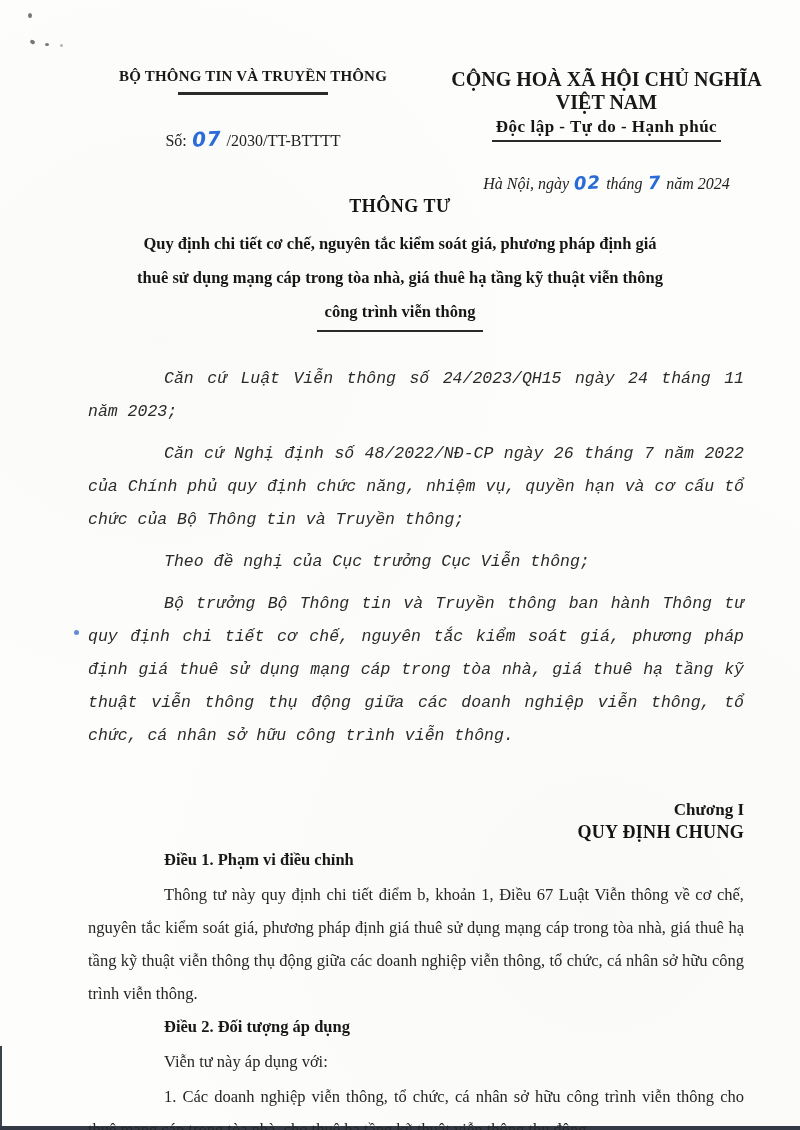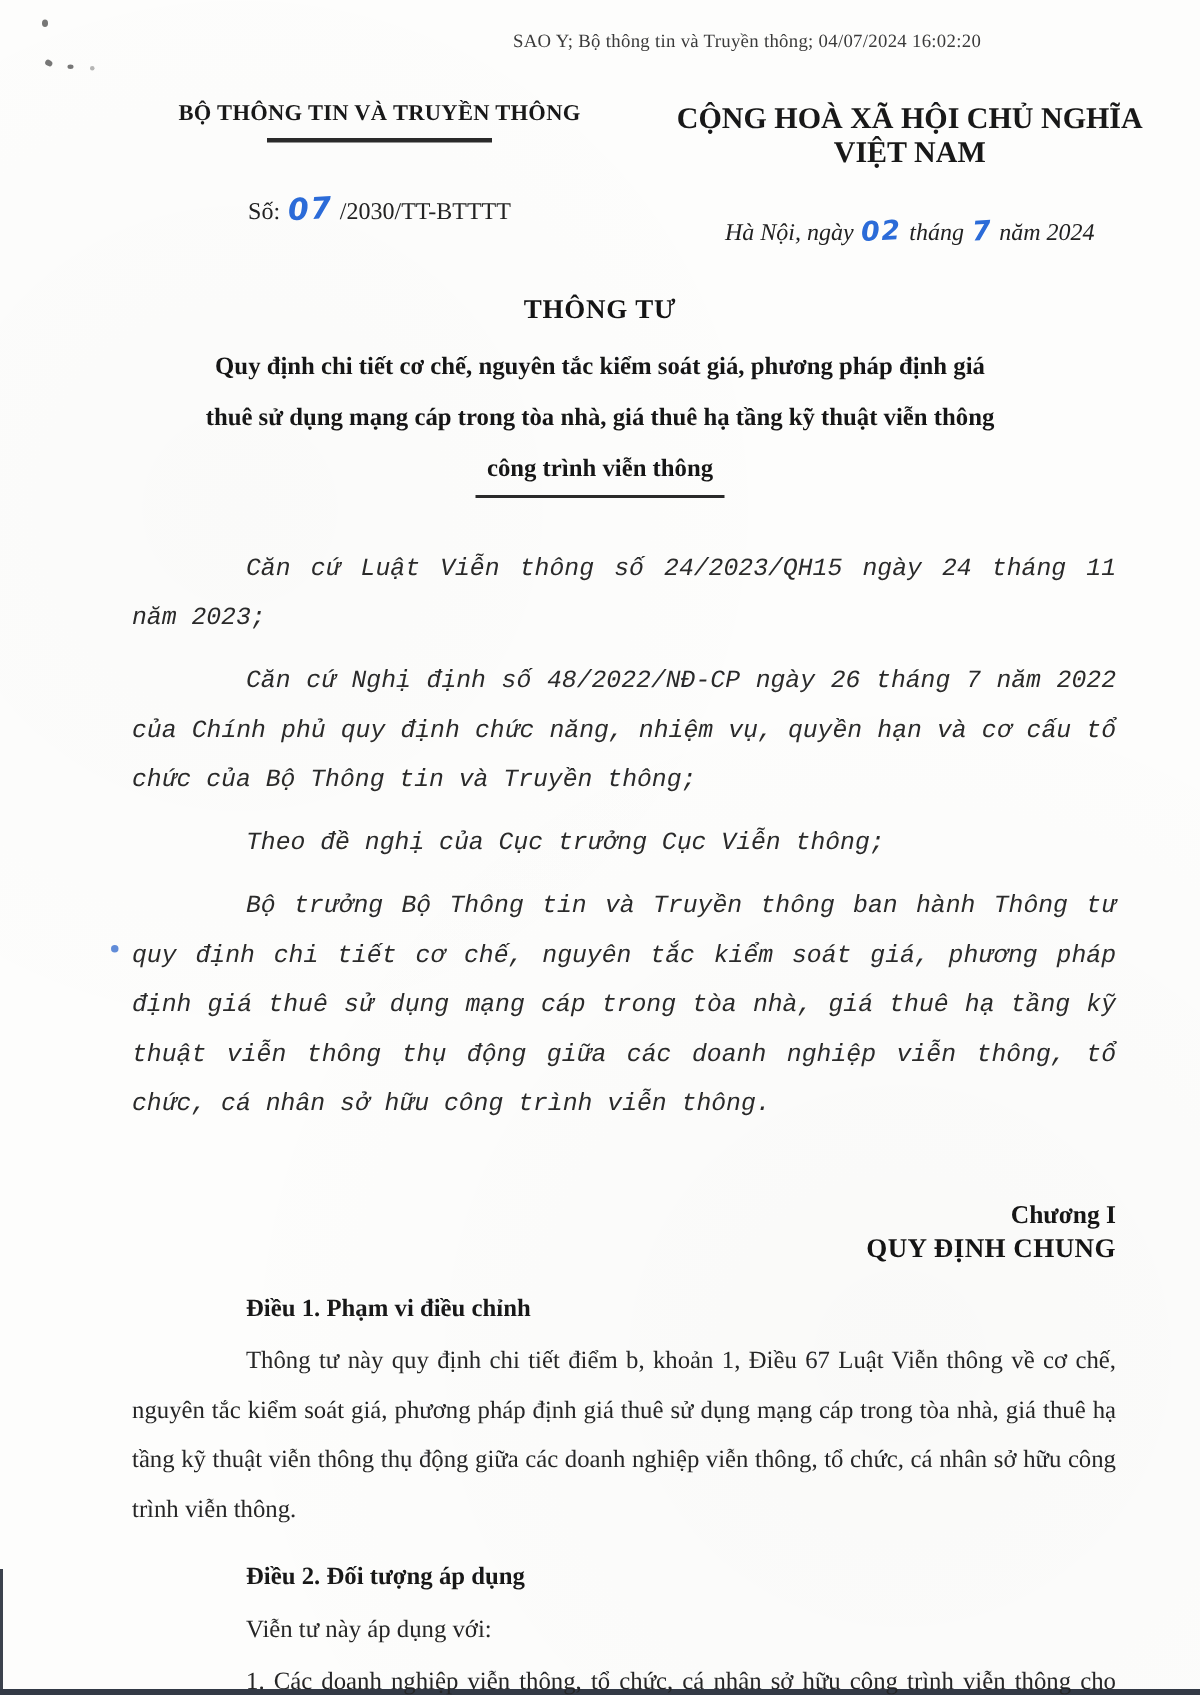--- a/index.html
+++ b/index.html
@@ -98,49 +98,49 @@
     line-height: 33px;
   }
   .preamble .para { font-style: italic; margin-bottom: 9px; color: #2a2a2a; font-family: Liberation Mono, monospace; }
 
   .chapter { text-align: right; margin-top: 48px; }
   .chapter-label { font-weight: bold; font-size: 17px; color: #161616; }
   .chapter-title { font-weight: bold; font-size: 18px; color: #141414; margin-top: 2px; letter-spacing: .3px; }
 
   .article-heading {
     font-weight: bold; font-size: 16.5px; color: #181818;
-    margin-top: 12px; margin-left: 76px; line-height: 33px;
+    margin-top: 0; margin-left: 76px; line-height: 33px;
   }
   .article-body .para { font-style: normal; margin-top: 2px; }
 </style>
 </head>
 <body>
 
 <div class="page">
 
   <span class="speck s1"></span>
   <span class="speck s2"></span>
   <span class="speck s3"></span>
   <span class="speck s4"></span>
   <span class="margin-dot-blue"></span>
   <div class="edge-left"></div>
   <div class="edge-bottom"></div>
 
-  <div class="copy-stamp">SAO Y; Bộ thông tin và Truyền thông; 04/07/2024 16:02:20</div>
 
   <div class="header">
     <div class="header-left">
       <div class="agency-name">BỘ THÔNG TIN VÀ TRUYỀN THÔNG</div>
       <div class="agency-rule"></div>
       <div class="doc-number-line">
         <span>Số:</span><span class="handwriting">07</span><span>/2030/TT-BTTTT</span>
       </div>
     </div>
     <div class="header-right">
       <div class="motto-line1">CỘNG HOÀ XÃ HỘI CHỦ NGHĨA VIỆT NAM</div>
+      <div><span class="motto-line2">Độc lập - Tự do - Hạnh phúc</span></div>
       <div class="date-line">
         <span>Hà Nội, ngày</span><span class="handwriting">02</span><span>tháng</span><span class="handwriting">7</span><span>năm 2024</span>
       </div>
     </div>
   </div>
 
   <div class="title-block">
     <div class="doc-title">THÔNG TƯ</div>
     <div class="doc-subtitle">
       <div>Quy định chi tiết cơ chế, nguyên tắc kiểm soát giá, phương pháp định giá</div>

